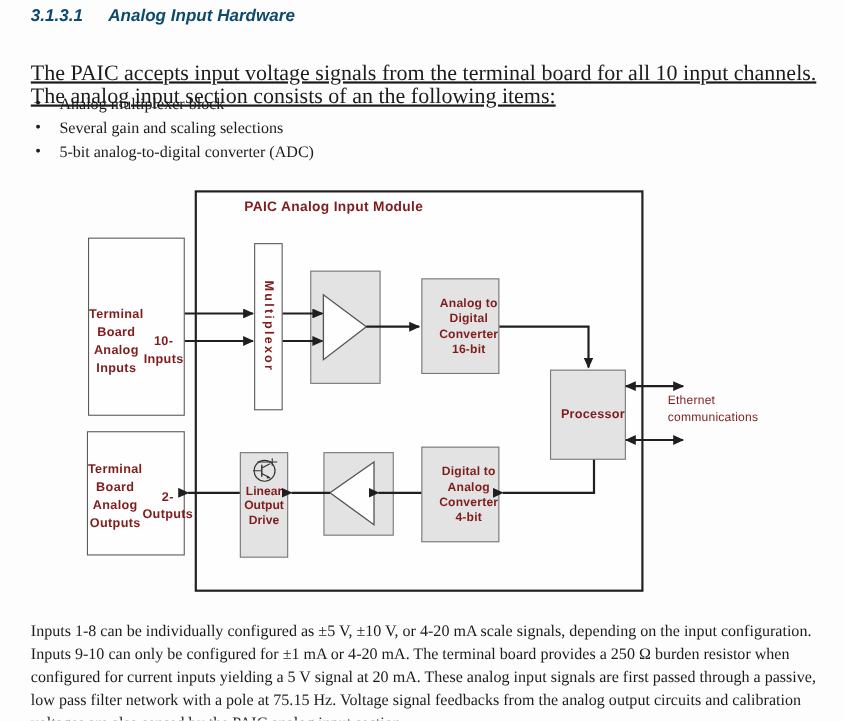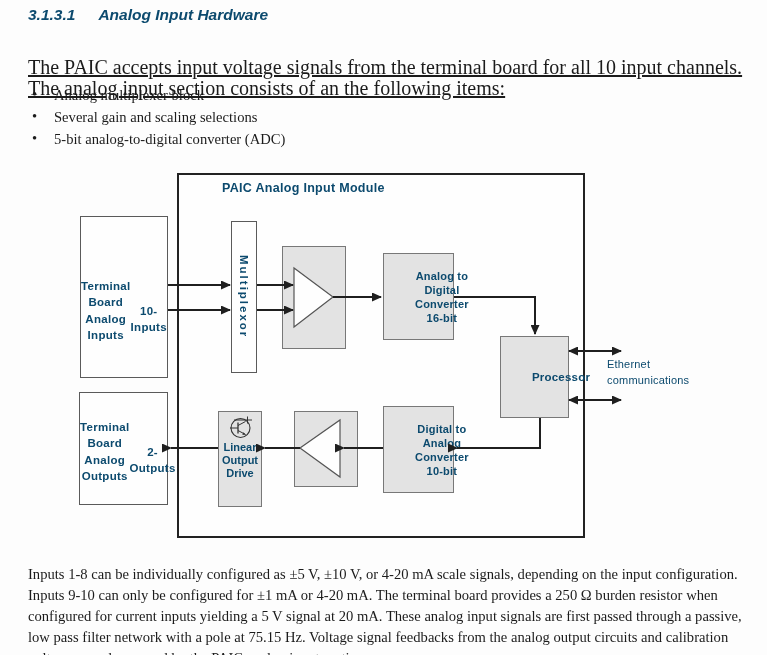--- a/index.html
+++ b/index.html
@@ -18,40 +18,40 @@
   .intro{position:absolute;left:28px;top:37px;width:720px;font-size:20px;line-height:21px;text-decoration:underline;}
   .bullets{position:absolute;left:28px;top:84px;width:700px;font-size:14.6px;
     list-style:none;margin:0;padding:0;}
   .bullets li{position:relative;padding-left:26px;line-height:22px;}
   .bullets li::before{content:"\2022";position:absolute;left:4px;top:-1px;}
   .bodytext{position:absolute;left:28px;top:549px;width:722px;font-size:14.6px;line-height:21px;}
   .ml{white-space:pre-line;}
 
   
   .figure{position:absolute;left:0;top:160px;width:767px;height:388px;
-    font-family:"Liberation Sans",sans-serif;color:#0c4a6e;}
+    font-family:"Liberation Sans",sans-serif;color:#7f1d1d;}
   .box{position:absolute;box-sizing:border-box;}
   .outer{left:177px;top:13px;width:408px;height:365px;border:2px solid #222;background:#fefefe;z-index:1;}
   .figure-title{position:absolute;left:222px;top:21px;font-size:12.5px;font-weight:bold;
     letter-spacing:0.3px;z-index:2;}
   .whitebox{background:#fefefe;border:1px solid #5a5a5a;z-index:2;}
   .graybox{background:#e3e3e3;border:1px solid #787878;z-index:2;}
   .tbox{display:flex;flex-direction:row;align-items:center;text-align:center;
     font-weight:bold;font-size:11.5px;line-height:16.5px;letter-spacing:0.3px;}
   .tb-in{left:80px;top:56px;width:88px;height:162px;padding-top:27px;}
   .tb-out{left:79px;top:232px;width:89px;height:113px;padding-top:6px;}
   .tbox .sub{margin-top:17px;}
   .mux{left:231px;top:61px;width:26px;height:152px;display:flex;align-items:center;justify-content:center;
     writing-mode:vertical-rl;font-weight:bold;font-size:11.5px;letter-spacing:2px;}
   .amp1{left:282px;top:86px;width:64px;height:103px;}
   .amp2{left:294px;top:251px;width:64px;height:76px;}
   .adc{left:383px;top:93px;width:71px;height:87px;}
   .dac{left:383px;top:246px;width:71px;height:87px;}
-  .cbox{display:flex;align-items:center;justify-content:flex-start;text-align:center;
-    font-weight:bold;font-size:11px;line-height:14px;letter-spacing:0.2px;padding-left:31px;}
+  .cbox{display:flex;align-items:center;justify-content:flex-end;text-align:center;
+    font-weight:bold;font-size:11px;line-height:14px;letter-spacing:0.2px;}
   .proc{left:500px;top:176px;width:69px;height:82px;font-size:11.5px;}
   .linear{left:218px;top:251px;width:44px;height:96px;display:flex;flex-direction:column;
     align-items:center;text-align:center;font-weight:bold;font-size:11px;line-height:13px;}
   .linear svg{margin-top:2px;}
   .ethernet{position:absolute;left:607px;top:197px;font-size:11px;line-height:15.5px;
     letter-spacing:0.2px;z-index:2;}
   .wires{position:absolute;left:0;top:0;z-index:5;pointer-events:none;}
 </style>
 </head>
 <body>
@@ -102,21 +102,21 @@
   </div>
 
   <div class="box graybox cbox proc">
     <span>Processor</span>
   </div>
 
   <div class="box graybox cbox dac">
     <span class="ml">Digital to
 Analog
 Converter
-10-bit</span>
+4-bit</span>
   </div>
 
   <div class="box graybox linear">
     <svg width="27" height="27" viewBox="0 0 27 27">
       <circle cx="13.5" cy="14" r="9.5" fill="none" stroke="#333" stroke-width="1.1"></circle>
       <line x1="11" y1="8.5" x2="11" y2="19.5" stroke="#333" stroke-width="1.3"></line>
       <line x1="3" y1="14" x2="11" y2="14" stroke="#333" stroke-width="1"></line>
       <line x1="11" y1="11.5" x2="18.5" y2="7.5" stroke="#333" stroke-width="1"></line>
       <line x1="11" y1="16.5" x2="18.5" y2="20.5" stroke="#333" stroke-width="1"></line>
       <polygon points="16.2,18.2 18.8,20.6 15.4,20.9" fill="#333"></polygon>

